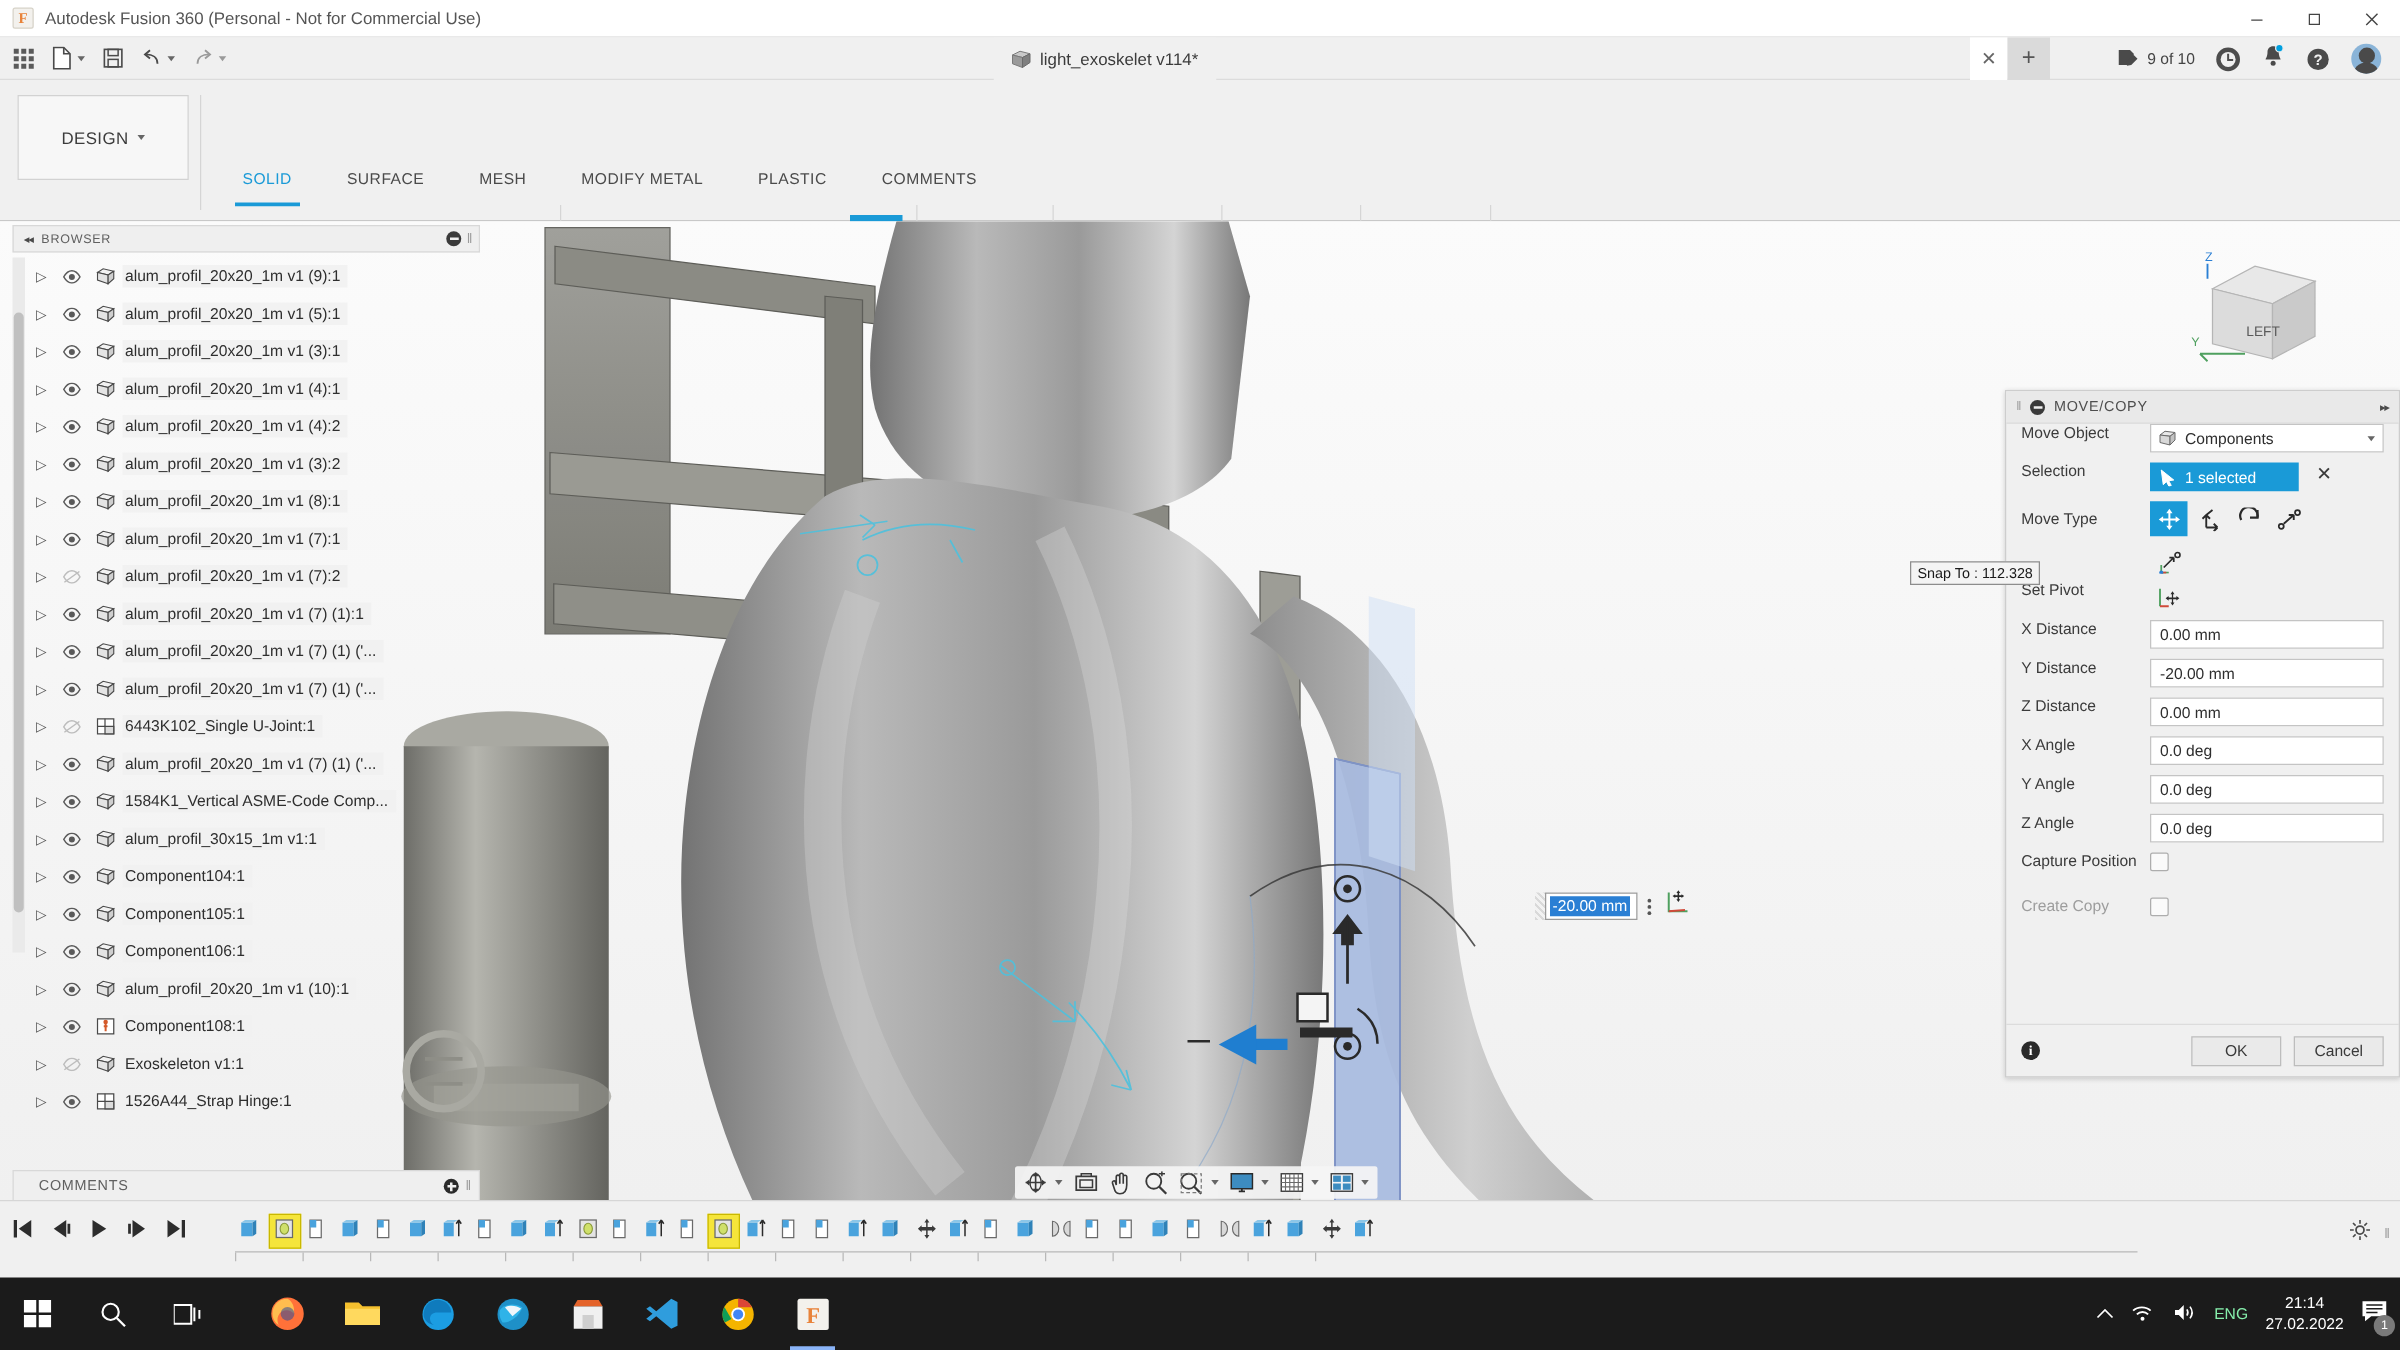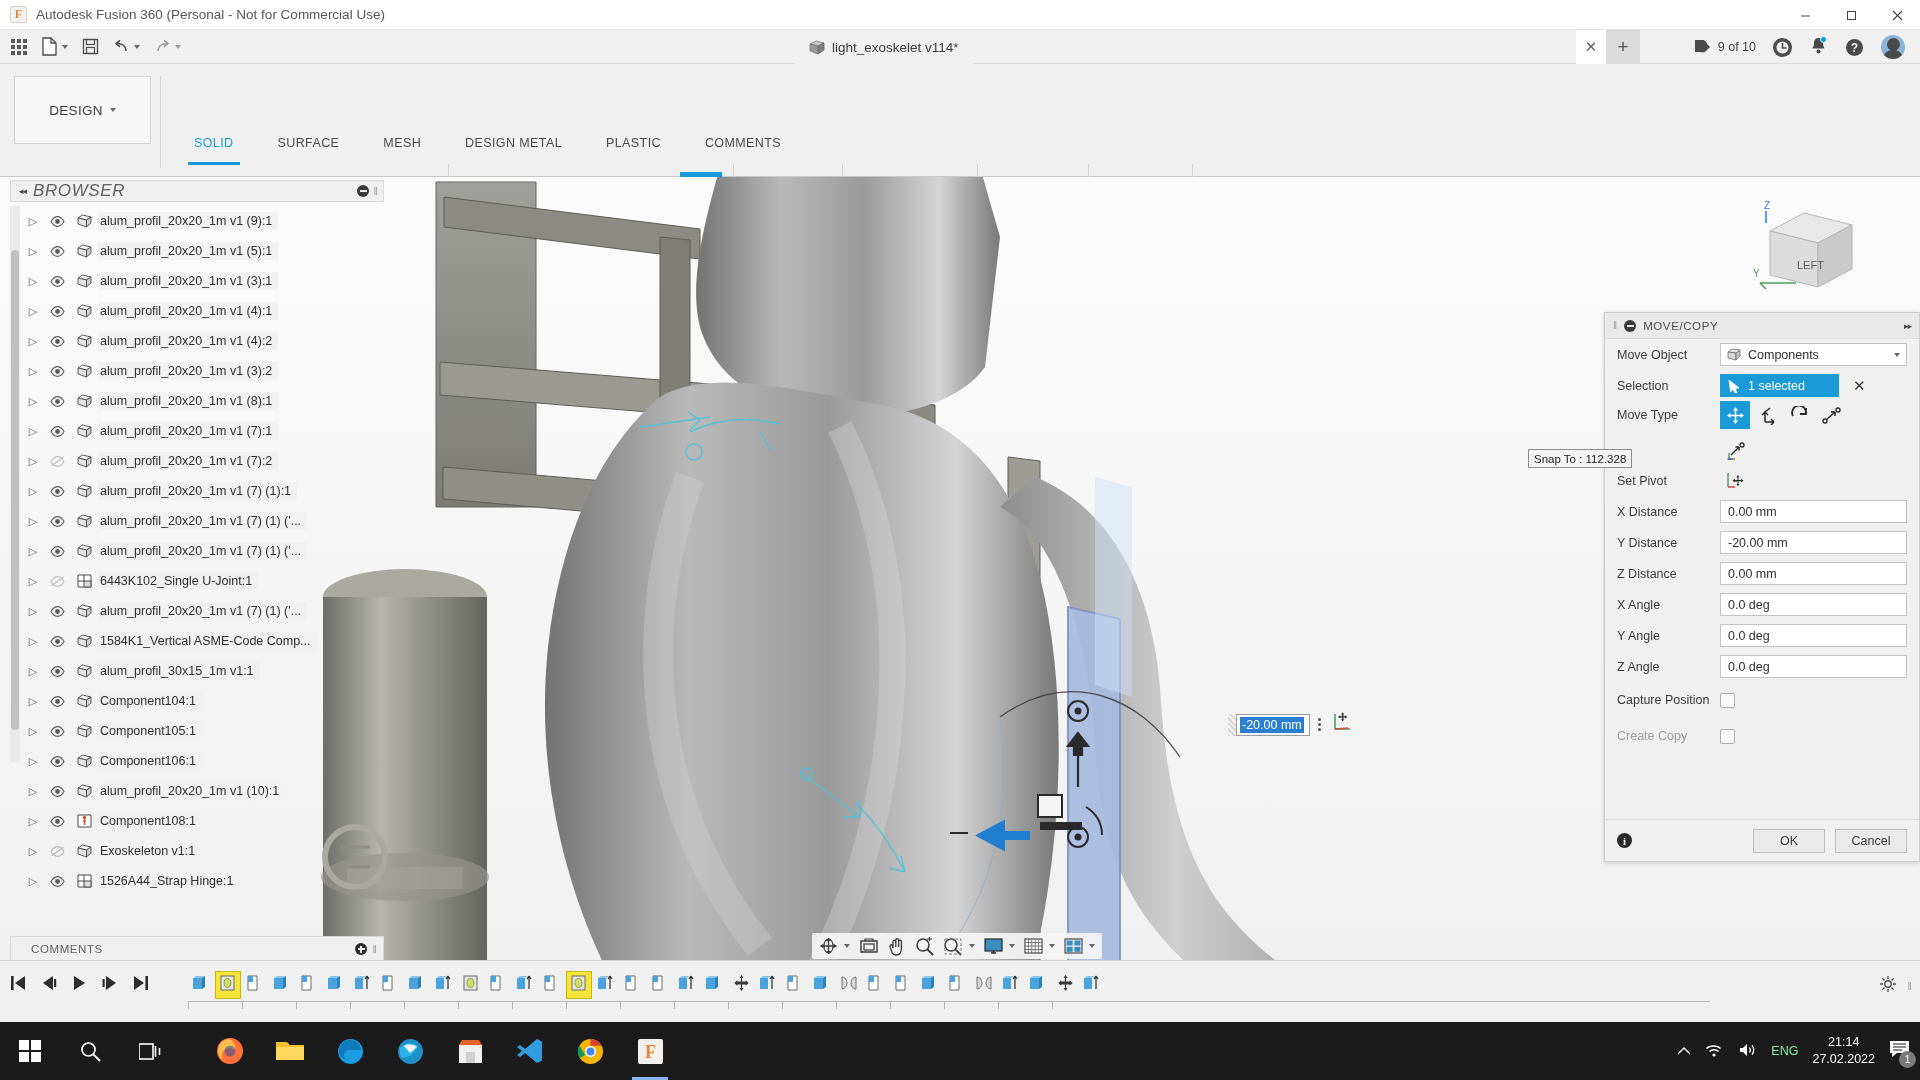--- a/index.html
+++ b/index.html
@@ -92,21 +92,21 @@
                    display: flex; align-items: center; gap: 4px; }
   .gsep { width: 1px; height: 56px; background: #d5d5d5; margin: 0 4px; align-self: flex-start; }
 
   
   .browser-header {
     position: absolute; left: 10px; top: 180px; width: 374px; height: 22px;
     background: #efefef; border: 1px solid #d8d8d8; display: flex; align-items: center;
   }
   .browser-header .bh-left { display: flex; align-items: center; gap: 7px; padding-left: 8px; }
   .bh-arrows { color: #4a4a4a; font-size: 9px; letter-spacing: -1px; }
-  .bh-title { font-size: 17px; color: #606060; letter-spacing: .6px; font-style: italic; }
+  .bh-title { font-size: 10px; color: #606060; letter-spacing: .6px; }
   .bh-right { margin-left: auto; display: flex; align-items: center; gap: 4px; padding-right: 5px; }
   .minus-circ { width: 12px; height: 12px; border-radius: 50%; background: #3a3a3a; position: relative; }
   .minus-circ::after { content:""; position:absolute; left:2.5px; top:5px; width:7px; height:2px; background:#efefef; }
   .grip { font-size: 11px; color: #9a9a9a; }
 
   .tree { position: absolute; left: 22px; top: 206px; width: 362px; }
   .tree-row { height: 30px; display: flex; align-items: center; gap: 0; }
   .t-arrow { width: 22px; text-align: center; color: #555; font-size: 11px; }
   .t-eye { width: 26px; display: flex; align-items: center; justify-content: center; }
   .t-icon { width: 28px; display: flex; align-items: center; justify-content: center; }
@@ -136,21 +136,21 @@
 
   
   .dlg {
     position: absolute; left: 1604px; top: 312px; width: 316px; height: 550px;
     background: #f0f0f0; border: 1px solid #cdcdcd; box-shadow: 0 1px 4px rgba(0,0,0,.18);
   }
   .dlg-hd { height: 26px; display: flex; align-items: center; gap: 7px; padding: 0 8px;
             background: #e9e9e9; border-bottom: 1px solid #dcdcdc; }
   .dlg-title { font-size: 11.5px; color: #4e4e4e; letter-spacing: .6px; }
   .dlg-expand { margin-left: auto; font-size: 9px; color: #4a4a4a; letter-spacing: -1px; }
-  .row { display: flex; align-items: center; height: 31px; padding: 0 12px; }
+  .row { display: flex; height: 31px; padding: 0 12px; }
   .row .lab { width: 103px; font-size: 12.5px; color: #3b3b3b; }
   .row .lab.dim { color: #9d9d9d; }
   .fld { flex: 1; height: 23px; background: #fff; border: 1px solid #c4c4c4;
          font-size: 12.5px; color: #2e2e2e; display: flex; align-items: center; padding: 0 7px; }
   .combo { flex: 1; height: 23px; background: #fff; border: 1px solid #c4c4c4; display: flex;
            align-items: center; padding: 0 6px; gap: 7px; font-size: 12.5px; color: #2e2e2e; }
   .combo .caret-d { margin-left: auto; }
   .sel-btn { width: 119px; height: 23px; background: #1a9ad7; color: #fff; font-size: 12.5px;
              display: flex; align-items: center; gap: 7px; padding: 0 8px; }
   .xclear { margin-left: 14px; color: #3a3a3a; font-size: 15px; }
@@ -335,21 +335,21 @@
     <div class="design-box">
       <span>DESIGN</span>
       <span class="caret-d" style="margin-left:7px;"></span>
     </div>
     <div class="ribbon-divider"></div>
 
     <div class="tabs">
       <div class="tab active">SOLID</div>
       <div class="tab">SURFACE</div>
       <div class="tab">MESH</div>
-      <div class="tab">DESIGN METAL</div>
+      <div class="tab">MODIFY METAL</div>
       <div class="tab">PLASTIC</div>
       <div class="tab">COMMENTS</div>
     </div>
 
     <div class="ribbon-groups">
 
       <div class="rgroup">
         <div class="icons">
           <div class="rbtn">
             <svg width="34" height="32" viewBox="0 0 34 32">

